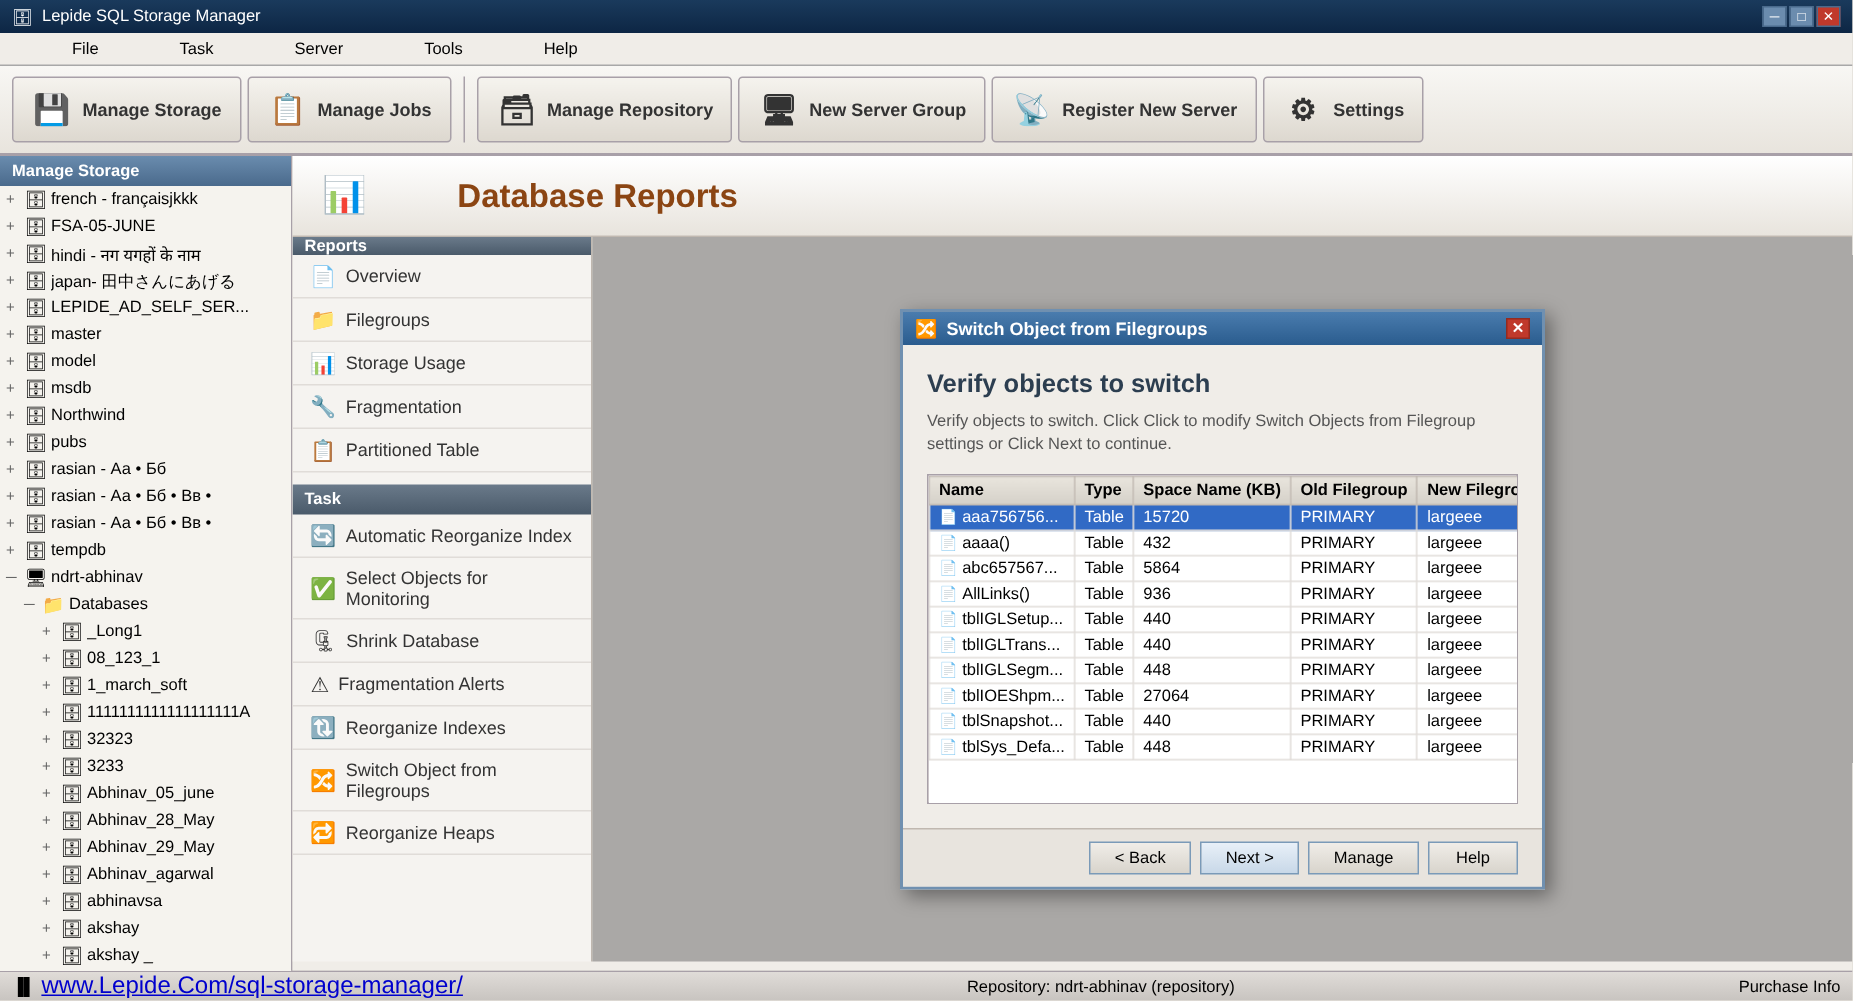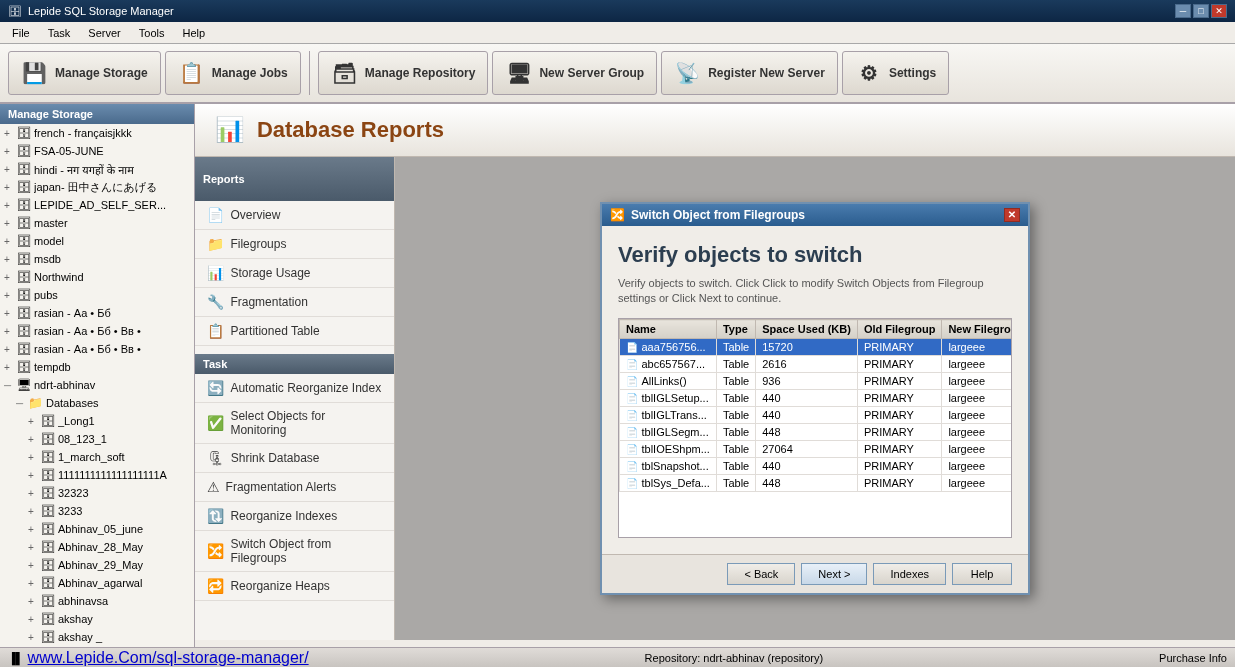--- a/index.html
+++ b/index.html
@@ -6,21 +6,21 @@
     body { font-family: 'Segoe UI', Tahoma, Geneva, Verdana, sans-serif; font-size: 12px; background: #d4d0c8; overflow: hidden; width: 1235px; height: 667px; }
 
     
     .title-bar { background: linear-gradient(to bottom, #1a3a5c, #0d2644); color: white; height: 22px; display: flex; align-items: center; padding: 0 8px; font-size: 11px; justify-content: space-between; }
     .title-bar-left { display: flex; align-items: center; gap: 6px; }
     .title-bar-right { display: flex; gap: 2px; }
     .title-btn { width: 16px; height: 14px; background: #6b8cae; border: 1px solid #4a6a8c; display: flex; align-items: center; justify-content: center; font-size: 9px; color: white; cursor: pointer; }
 
     
     .menu-bar { background: #f0ede8; border-bottom: 1px solid #a8a8a8; height: 22px; display: flex; align-items: center; padding: 0 4px; gap: 2px; }
-    .menu-item { padding: 2px 8px; font-size: 11px; cursor: pointer; color: #000; }
+    .menu-item { padding: 2px 8px; font-size: 11px; cursor: pointer; color: #000; margin-left: 36px; }
 
     
     .toolbar { background: linear-gradient(to bottom, #f8f7f4, #e8e4dd); border-bottom: 2px solid #a8a0a8; height: 60px; display: flex; align-items: center; padding: 0 8px; gap: 4px; }
     .tool-btn { display: flex; align-items: center; gap: 6px; padding: 4px 12px; background: linear-gradient(to bottom, #f5f3ee, #ddd8cf); border: 1px solid #a8a0a8; border-radius: 3px; cursor: pointer; font-size: 12px; font-weight: 600; color: #333; height: 44px; }
     .tool-icon { width: 28px; height: 28px; display: flex; align-items: center; justify-content: center; font-size: 20px; }
     .tool-separator { width: 1px; height: 44px; background: #a8a0a8; margin: 0 4px; }
 
     
     .main-container { display: flex; height: calc(667px - 22px - 22px - 60px - 20px); }
 
@@ -28,48 +28,48 @@
     .sidebar { width: 195px; background: #f5f3ee; border-right: 1px solid #a8a0a8; overflow-y: auto; }
     .sidebar-header { background: linear-gradient(to bottom, #6a8cae, #4a6a8c); color: white; padding: 4px 8px; font-size: 11px; font-weight: bold; }
     .tree-item { display: flex; align-items: center; padding: 1px 4px; cursor: pointer; white-space: nowrap; overflow: hidden; text-overflow: ellipsis; font-size: 11px; }
     .tree-expand { width: 12px; font-size: 10px; color: #666; }
     .tree-icon { width: 16px; height: 16px; margin-right: 2px; display: inline-flex; align-items: center; justify-content: center; font-size: 12px; }
     .tree-label { flex: 1; overflow: hidden; text-overflow: ellipsis; }
 
     
     .content-area { flex: 1; background: #f0ede8; overflow: hidden; position: relative; }
     .page-header { background: linear-gradient(to bottom, #ffffff, #e8e4dd); border-bottom: 1px solid #c0b8b0; padding: 12px 20px; display: flex; align-items: center; gap: 12px; }
-    .page-title { font-size: 22px; font-weight: bold; color: #8B4513; }
+    .page-title { font-size: 22px; font-weight: bold; color: #8B4513; margin-left: 48px; }
     .page-icon { font-size: 24px; }
 
     
     .content-panels { display: flex; height: calc(100% - 60px); }
     .left-panel { width: 200px; background: #f5f3f0; border-right: 1px solid #c0b8b0; }
     .panel-section { margin-bottom: 4px; }
-    .panel-section-header { background: linear-gradient(to bottom, #6a7a8a, #4a5a6a); color: white; padding: 16px 8px; font-size: 11px; font-weight: bold; }
+    .panel-section-header { background: linear-gradient(to bottom, #6a7a8a, #4a5a6a); color: white; padding: 0 8px; font-size: 11px; font-weight: bold; }
     .panel-nav-item { display: flex; align-items: center; gap: 6px; padding: 6px 12px; cursor: pointer; font-size: 12px; color: #333; border-bottom: 1px solid #e0dcd8; }
     .panel-nav-icon { font-size: 14px; }
 
     .task-panel { margin-top: 8px; }
     .task-section-header { background: linear-gradient(to bottom, #6a7a8a, #4a5a6a); color: white; padding: 4px 8px; font-size: 11px; font-weight: bold; }
 
     .right-panel { flex: 1; padding: 0; position: relative; }
 
     
     .status-bar { background: linear-gradient(to bottom, #e0dcd8, #c8c4c0); border-top: 1px solid #a8a0a8; height: 20px; display: flex; align-items: center; padding: 0 8px; font-size: 11px; justify-content: space-between; }
     .status-left { display: flex; align-items: center; gap: 4px; }
     .website-link { color: #0000cd; font-size: 16px; }
 
     
     .modal-overlay { position: absolute; top: 0; left: 0; right: 0; bottom: 0; background: rgba(100,100,100,0.5); display: flex; align-items: center; justify-content: center; z-index: 100; }
     .modal { background: #f0ede8; border: 2px solid #7090b0; box-shadow: 4px 4px 12px rgba(0,0,0,0.4); width: 430px; }
     .modal-title-bar { background: linear-gradient(to bottom, #4a7cae, #2a5c8e); color: white; padding: 4px 8px; display: flex; align-items: center; justify-content: space-between; font-size: 12px; font-weight: bold; }
     .modal-close { background: #c0392b; color: white; border: 1px solid #922b21; width: 16px; height: 14px; display: flex; align-items: center; justify-content: center; font-size: 10px; cursor: pointer; }
     .modal-content { padding: 16px; }
-    .modal-heading { font-size: 22px; font-weight: bold; color: #2c3e50; margin-bottom: 8px; }
+    .modal-heading { font-size: 17px; font-weight: bold; color: #2c3e50; margin-bottom: 8px; }
     .modal-desc { font-size: 11px; color: #555; margin-bottom: 12px; line-height: 1.4; }
 
     
     .modal-table-container { border: 1px solid #a8a0a8; background: white; overflow: auto; height: 220px; }
     .modal-table { width: 100%; border-collapse: collapse; font-size: 11px; }
     .modal-table th { background: linear-gradient(to bottom, #e8e4dc, #d4d0c8); border: 1px solid #c0b8b0; padding: 3px 6px; text-align: left; font-weight: bold; white-space: nowrap; }
     .modal-table td { border: 1px solid #e0dcd8; padding: 2px 6px; white-space: nowrap; }
     .modal-table tr.selected-row td { background: #316ac5; color: white; margin-top: 48px; }
     .modal-table tr.selected-row td { background: #316ac5; color: white; }
 
@@ -368,37 +368,44 @@
             <div class="modal-content">
               <div class="modal-heading">Verify objects to switch</div>
               <div class="modal-desc">Verify objects to switch. Click Click to modify Switch Objects from Filegroup settings or Click Next to continue.</div>
 
               <div class="modal-table-container">
                 <table class="modal-table">
                   <thead>
                     <tr>
                       <th>Name</th>
                       <th>Type</th>
-                      <th>Space Used (KB)</th>
+                      <th>Space Name (KB)</th>
                       <th>Old Filegroup</th>
                       <th>New Filegroup</th>
                     </tr>
                   </thead>
                   <tbody id="modal-table-body">
                   <tr class="selected-row">
     <td><span style="font-size:10px;margin-right:3px;">📄</span>aaa756756...</td>
     <td>Table</td>
     <td>15720</td>
     <td>PRIMARY</td>
     <td>largeee</td>
   </tr>
                       <tr>
+    <td><span style="font-size:10px;margin-right:3px;">📄</span>aaaa()</td>
+    <td>Table</td>
+    <td>432</td>
+    <td>PRIMARY</td>
+    <td>largeee</td>
+  </tr>
+                      <tr>
     <td><span style="font-size:10px;margin-right:3px;">📄</span>abc657567...</td>
     <td>Table</td>
-    <td>2616</td>
+    <td>5864</td>
     <td>PRIMARY</td>
     <td>largeee</td>
   </tr>
                       <tr>
     <td><span style="font-size:10px;margin-right:3px;">📄</span>AllLinks()</td>
     <td>Table</td>
     <td>936</td>
     <td>PRIMARY</td>
     <td>largeee</td>
   </tr>
@@ -445,21 +452,21 @@
     <td>largeee</td>
   </tr>
                     </tbody>
                 </table>
               </div>
             </div>
 
             <div class="modal-footer">
               <button class="modal-btn">&lt; Back</button>
               <button class="modal-btn primary">Next &gt;</button>
-              <button class="modal-btn">Indexes</button>
+              <button class="modal-btn">Manage</button>
               <button class="modal-btn">Help</button>
             </div>
           </div>
         </div>
       </div>
     </div>
   </div>
 </div>
 
 <div class="status-bar">

